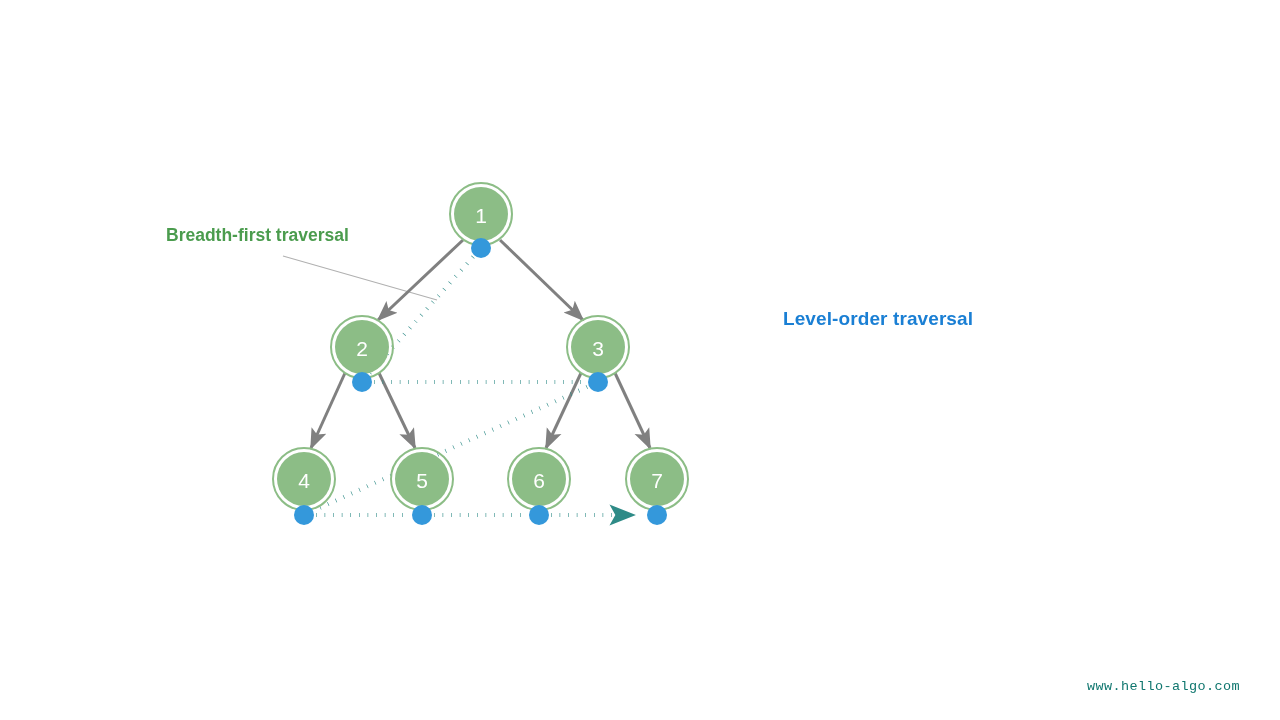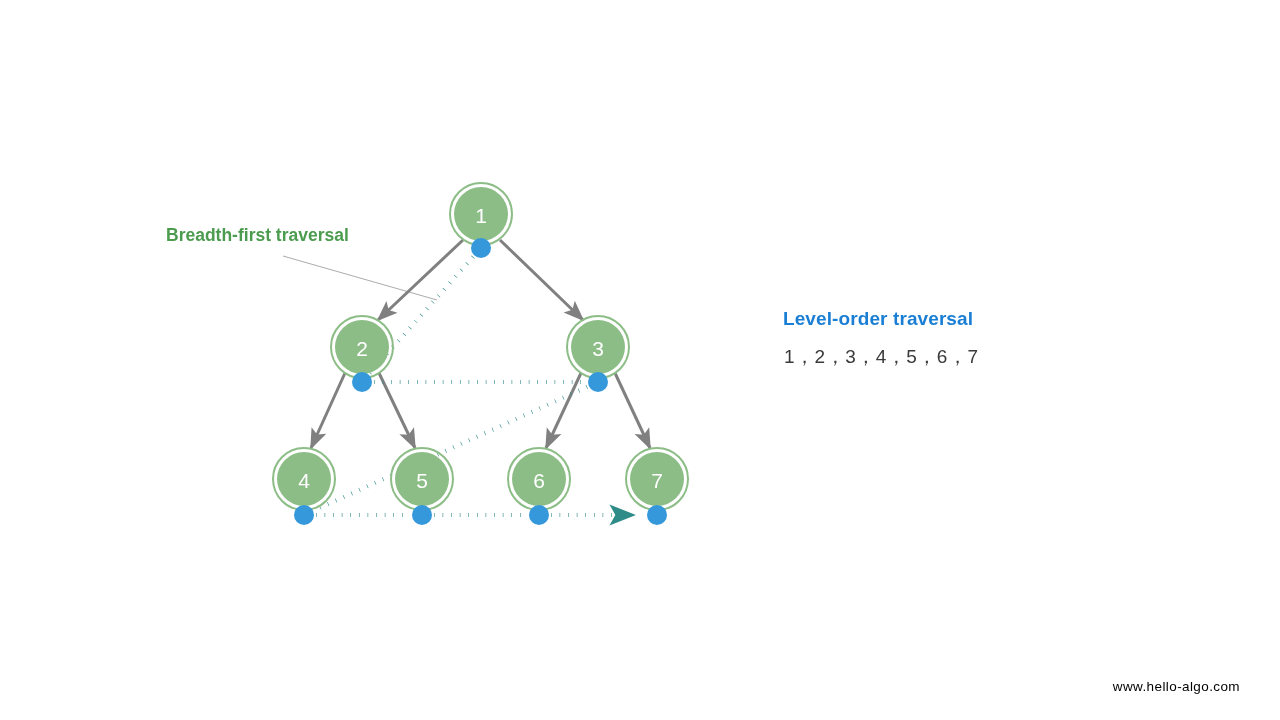--- a/index.html
+++ b/index.html
@@ -70,23 +70,23 @@
     font-family: "Liberation Sans", sans-serif;
     font-size: 19px;
     color: #3a3a3a;
     margin: 14px 0 0 1px;
     letter-spacing: 0.5px;
   }
   .watermark {
     position: absolute;
     right: 40px;
     bottom: 26px;
-    font-family: Liberation Sans, sans-serif;
+    font-family: Liberation Mono, monospace;
     font-size: 13.5px;
-    color: #000000;
+    color: #0f766e;
     letter-spacing: 0.4px;
   }
 </style>
 </head>
 <body>
 
 <svg id="canvas" viewBox="0 0 1280 720">
   <defs>
     <marker id="arrow-gray" markerWidth="8" markerHeight="8" refX="6.4" refY="3.1" orient="auto" markerUnits="strokeWidth">
       <path d="M0,0.4 L7,3.1 L0,5.8 L1.5,3.1 Z" fill="#808080"></path>
@@ -162,16 +162,15 @@
       <circle cx="598" cy="382" r="10" fill="#3498db"></circle>
       <circle cx="304" cy="515" r="10" fill="#3498db"></circle>
       <circle cx="422" cy="515" r="10" fill="#3498db"></circle>
       <circle cx="539" cy="515" r="10" fill="#3498db"></circle>
       <circle cx="657" cy="515" r="10" fill="#3498db"></circle>
     </g>
 </svg>
 
 <div class="panel">
   <p class="panel-title">Level-order traversal</p>
-  <p class="panel-seq">1，2，3，4，5，6，7</p>
 </div>
 
 <div class="watermark">www.hello-algo.com</div>
 
 </body></html>

